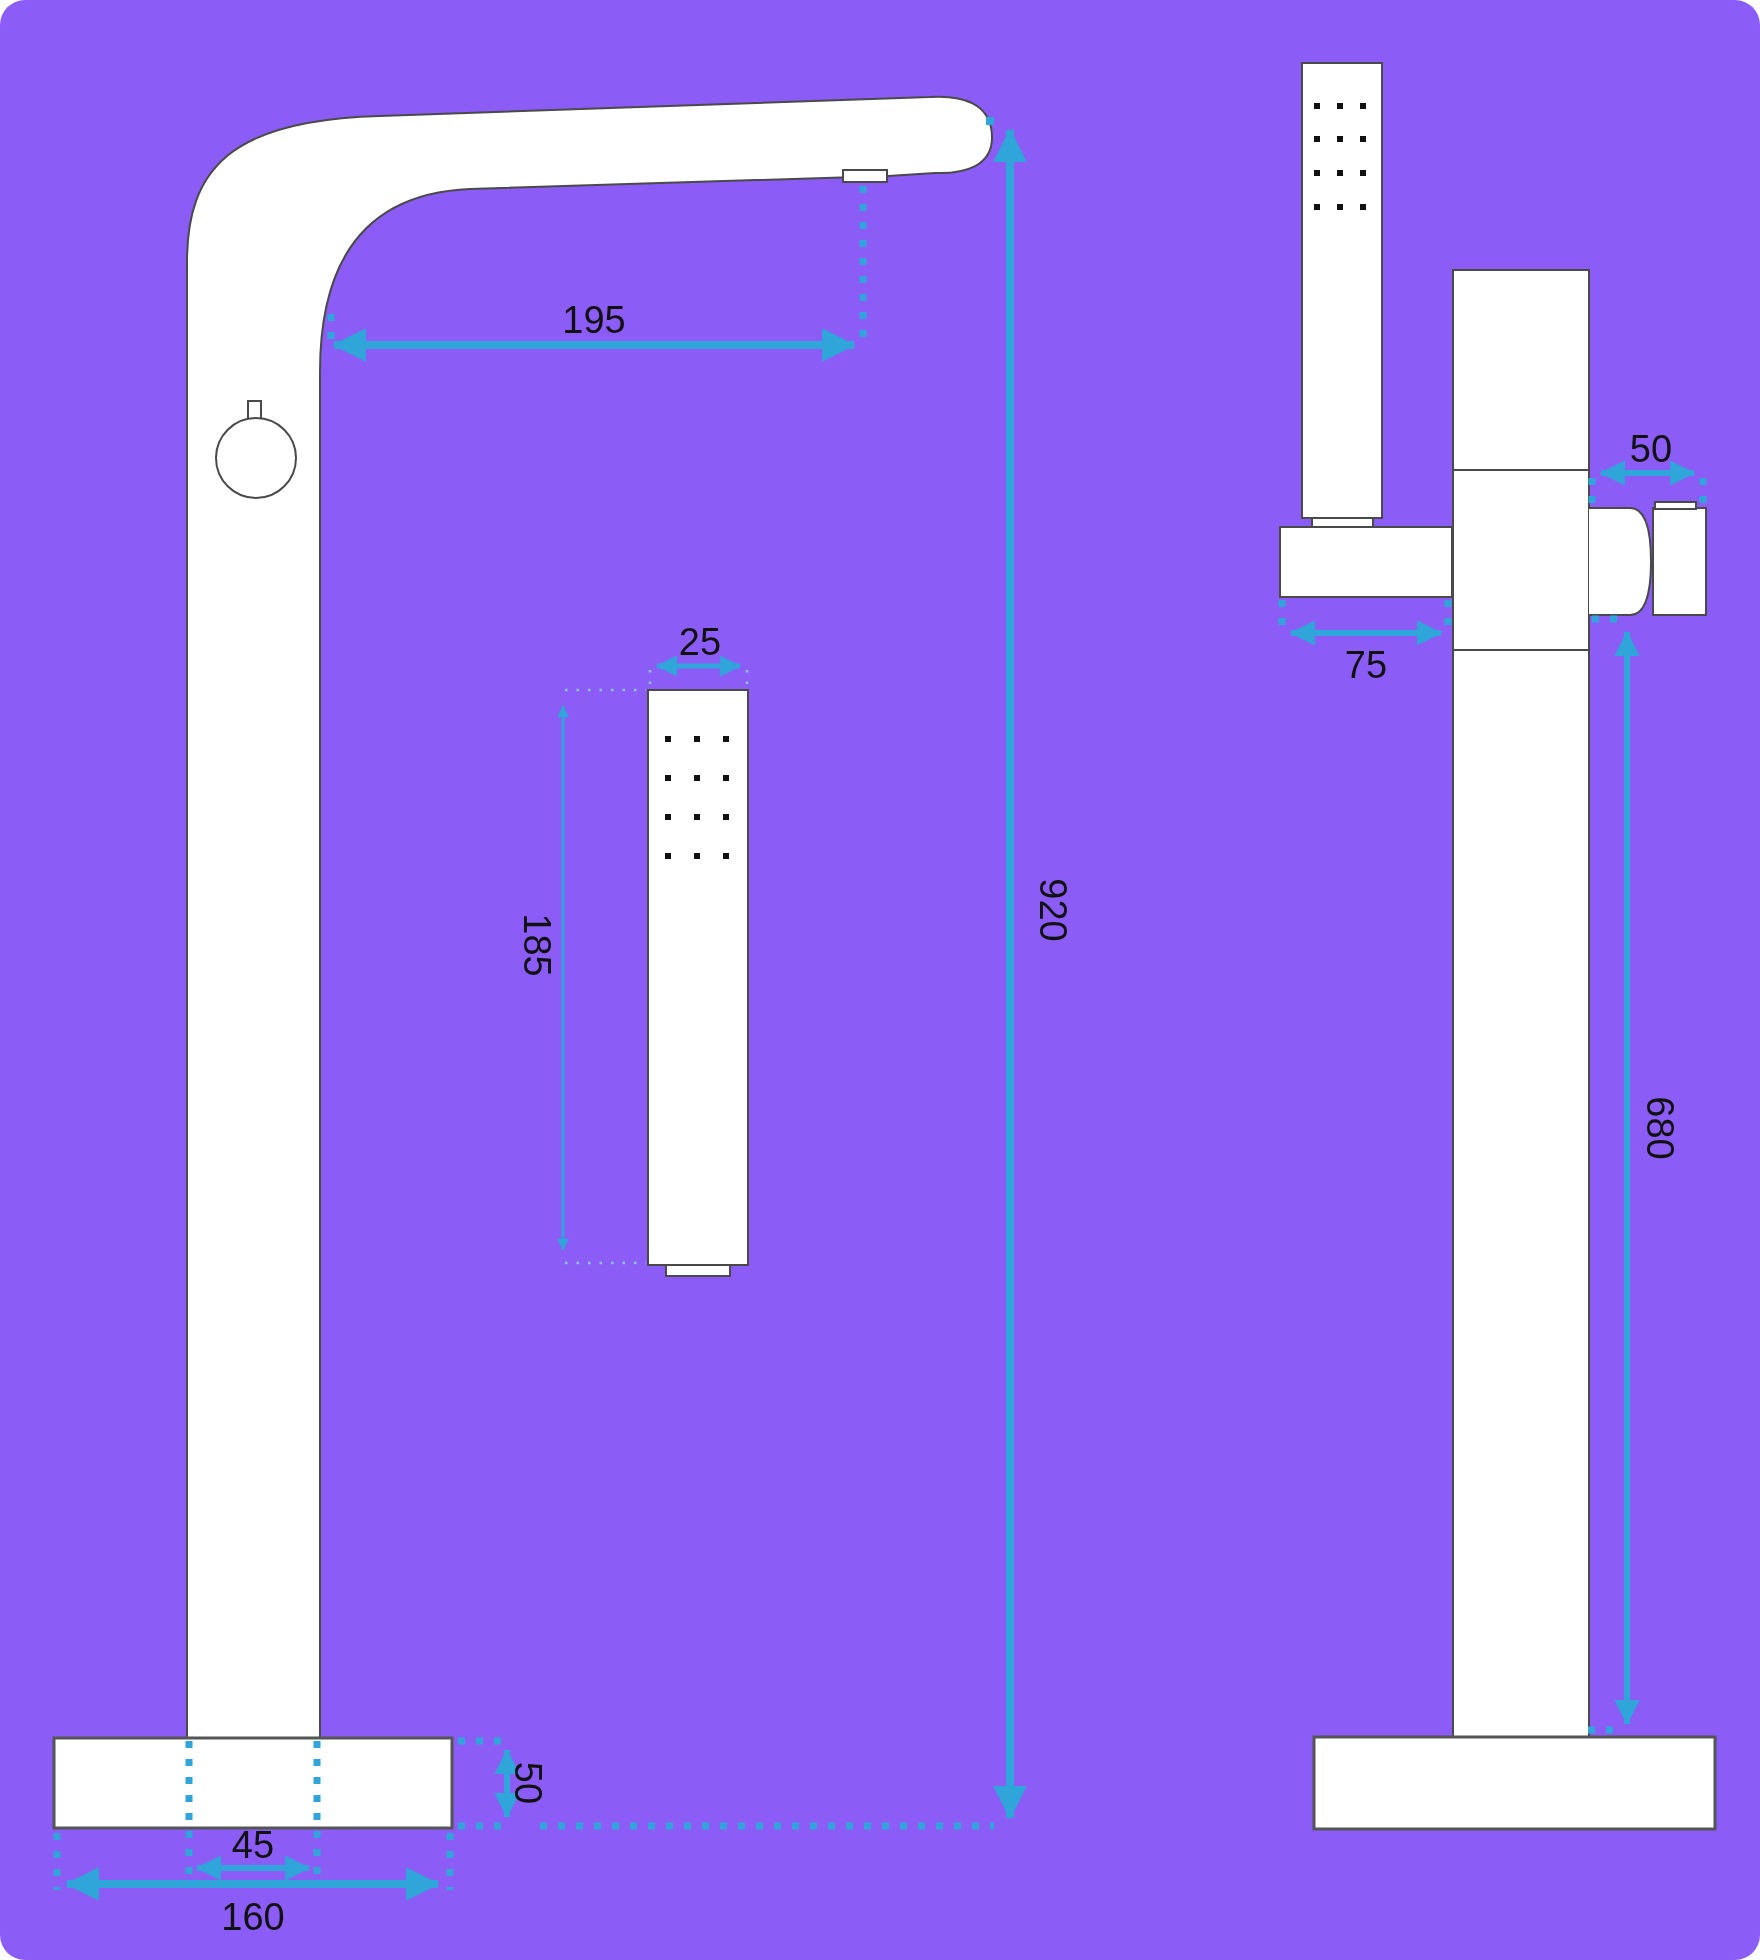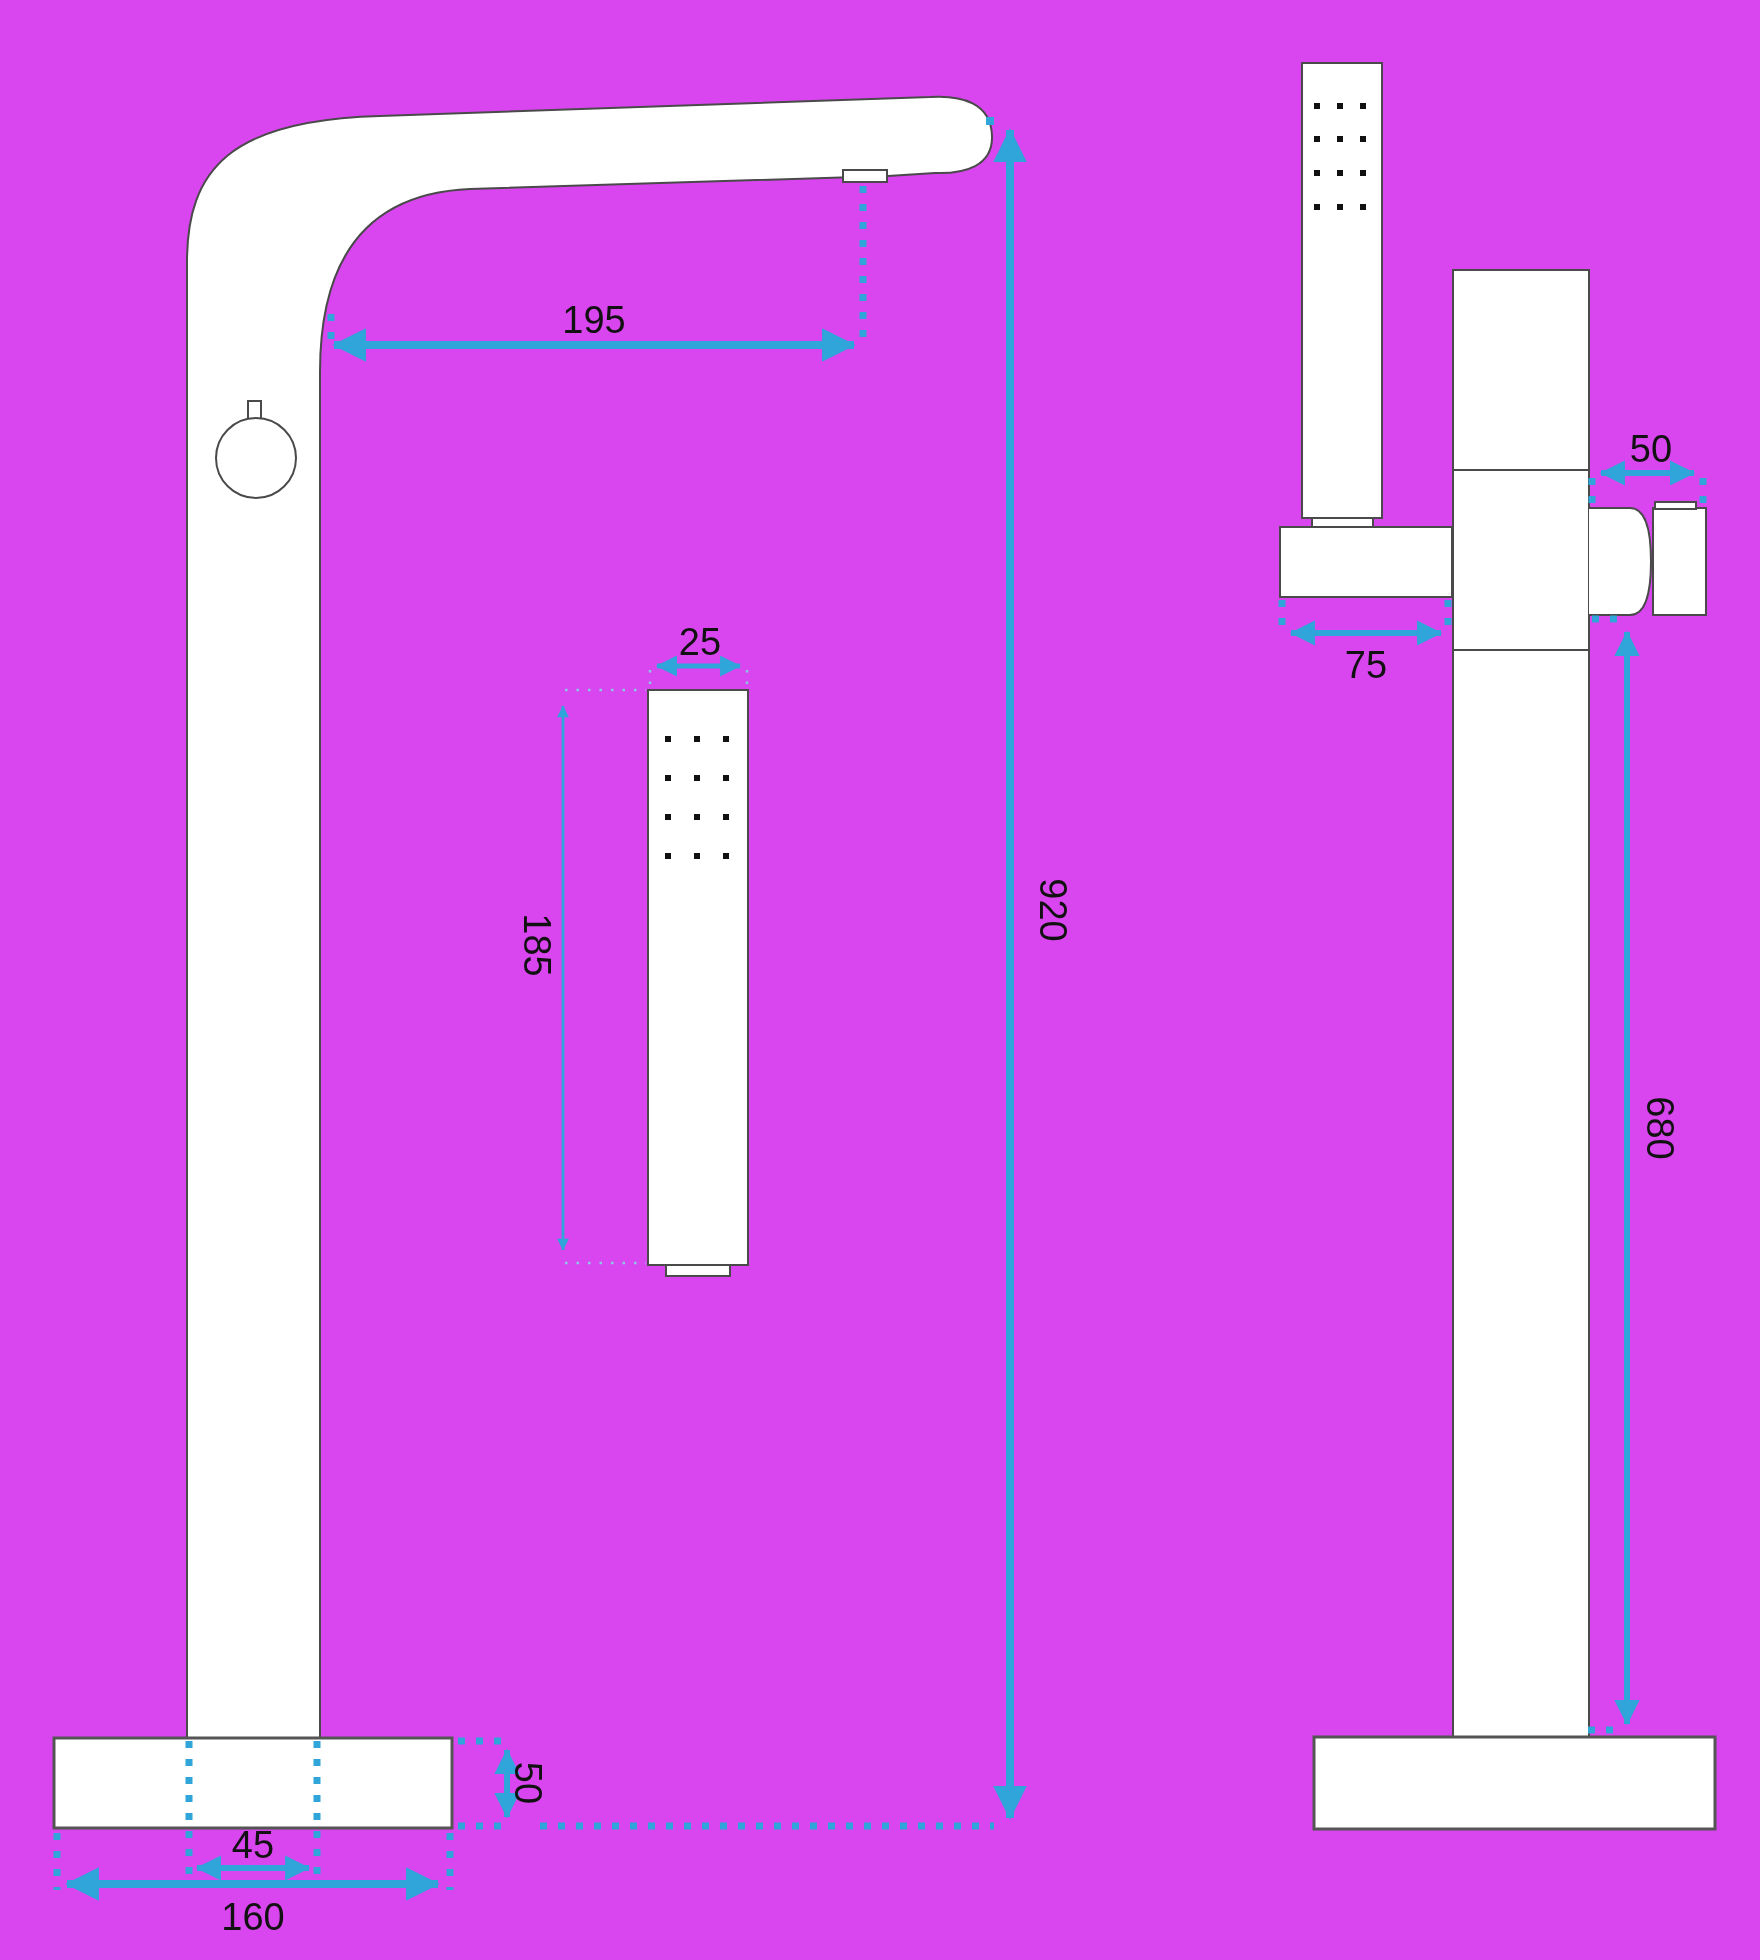--- a/index.html
+++ b/index.html
@@ -1,16 +1,16 @@
 <!DOCTYPE html>
 <html><head>
 <meta charset="utf-8">
 <style>
   html,body{margin:0;padding:0;background:#ffffff;}
-  .stage{position:relative;width:1760px;height:1960px;background:#d946ef;overflow:hidden;}
+  .stage{position:relative;width:1760px;height:1960px;background:#8b5cf6;overflow:hidden;border-radius:25px;}
   svg{position:absolute;left:0;top:0;}
   .dim{font-family:"Liberation Sans", sans-serif;font-size:38px;font-weight:400;fill:#111;}
   .outline{fill:#fff;stroke:#4a4a4a;stroke-width:2;}
   .outline-thick{fill:#fff;stroke:#555;stroke-width:3;}
   .arrow{stroke:#2fa5d9;fill:none;}
   .dots-thick{stroke:#2fa5d9;stroke-width:7;stroke-dasharray:7 11;fill:none;}
   .dots-fine{stroke:#8ac8e6;stroke-width:2.5;stroke-dasharray:2.5 9;fill:none;}
   .hole{fill:#111;}
 </style>
 </head>

